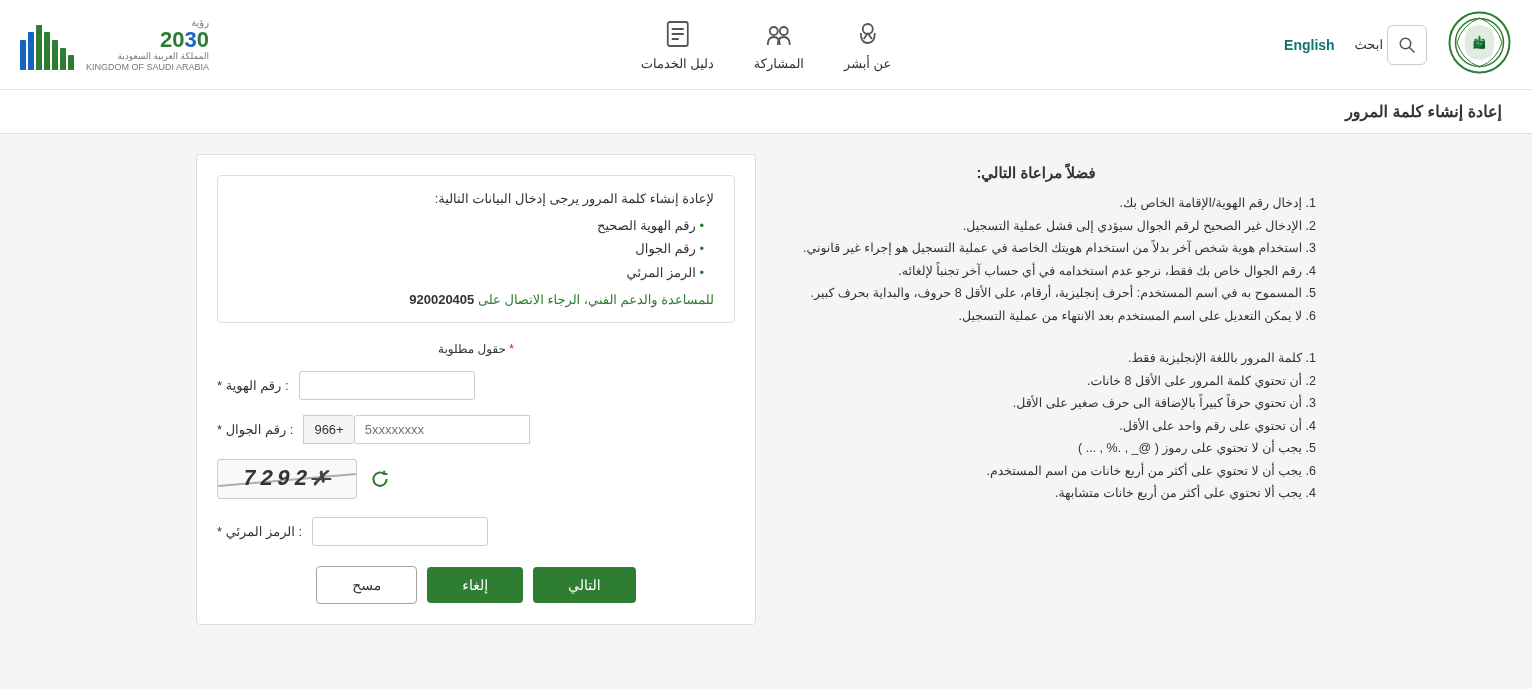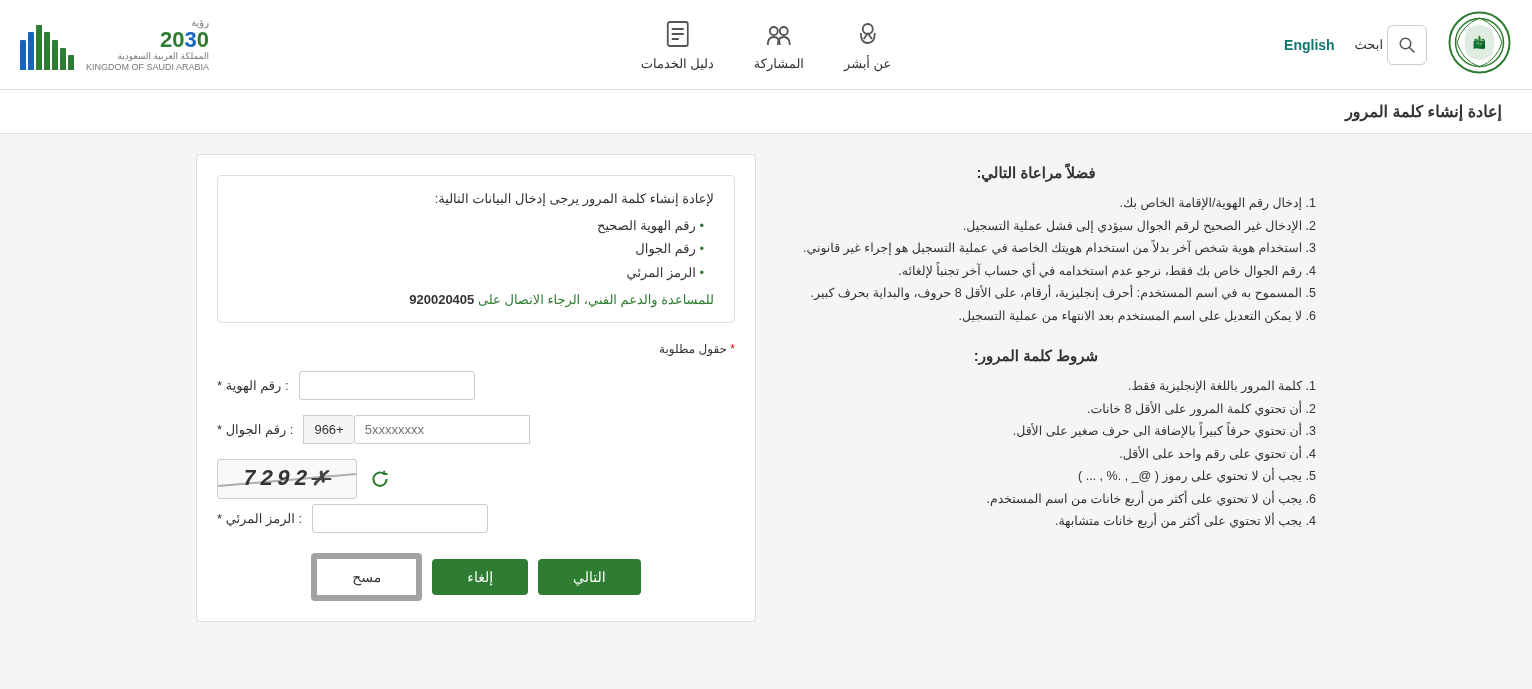--- a/index.html
+++ b/index.html
@@ -216,21 +216,21 @@
       margin-top: 8px;
       font-weight: 500;
     }
     .support-number {
       color: #333;
       font-weight: bold;
     }
 
     
     .required-note {
-      text-align: right;
+      text-align: center;
       font-size: 12px;
       color: #333;
       margin-bottom: 15px;
       direction: rtl;
     }
     .required-note .red-star {
       color: red;
     }
 
     
@@ -283,21 +283,21 @@
       color: #333;
       border-radius: 0 3px 3px 0;
       white-space: nowrap;
     }
 
     
     .captcha-row {
       display: flex;
       align-items: center;
       justify-content: flex-end;
-      margin-bottom: 5px;
+      margin-bottom: 18px;
       gap: 10px;
     }
     .captcha-box {
       display: flex;
       align-items: center;
       gap: 8px;
     }
     .captcha-image {
       width: 140px;
       height: 40px;
@@ -363,21 +363,21 @@
       border: none;
       border-radius: 4px;
       padding: 10px 35px;
       font-size: 14px;
       cursor: pointer;
       font-weight: 500;
     }
     .btn-clear {
       background: #fff;
       color: #333;
-      border: 6px solid #a3a3a3;
+      border: 1px solid #a3a3a3;
       border-radius: 4px;
       padding: 10px 35px;
       font-size: 14px;
       cursor: pointer;
     }
 
     
     .logo-svg {
       width: 65px;
       height: 65px;
@@ -487,21 +487,20 @@
     <h3>فضلاً مراعاة التالي:</h3>
     <div class="numbered-list">
       <div class="list-item">1. إدخال رقم الهوية/الإقامة الخاص بك.</div>
       <div class="list-item">2. الإدخال غير الصحيح لرقم الجوال سيؤدي إلى فشل عملية التسجيل.</div>
       <div class="list-item">3. استخدام هوية شخص آخر بدلاً من استخدام هويتك الخاصة في عملية التسجيل هو إجراء غير قانوني.</div>
       <div class="list-item">4. رقم الجوال خاص بك فقط، نرجو عدم استخدامه في أي حساب آخر تجنباً لإلغائه.</div>
       <div class="list-item">5. المسموح به في اسم المستخدم: أحرف إنجليزية، أرقام، على الأقل 8 حروف، والبداية بحرف كبير.</div>
       <div class="list-item">6. لا يمكن التعديل على اسم المستخدم بعد الانتهاء من عملية التسجيل.</div>
     </div>
 
-    <h3>شروط كلمة المرور:</h3>
     <div class="numbered-list">
       <div class="list-item">1. كلمة المرور باللغة الإنجليزية فقط.</div>
       <div class="list-item">2. أن تحتوي كلمة المرور على الأقل 8 خانات.</div>
       <div class="list-item">3. أن تحتوي حرفاً كبيراً بالإضافة الى حرف صغير على الأقل.</div>
       <div class="list-item">4. أن تحتوي على رقم واحد على الأقل.</div>
       <div class="list-item">5. يجب أن لا تحتوي على رموز ( @_ , .% , ... )</div>
       <div class="list-item">6. يجب أن لا تحتوي على أكثر من أربع خانات من اسم المستخدم.</div>
       <div class="list-item">4. يجب ألا تحتوي على أكثر من أربع خانات متشابهة.</div>
     </div>
   </div>

